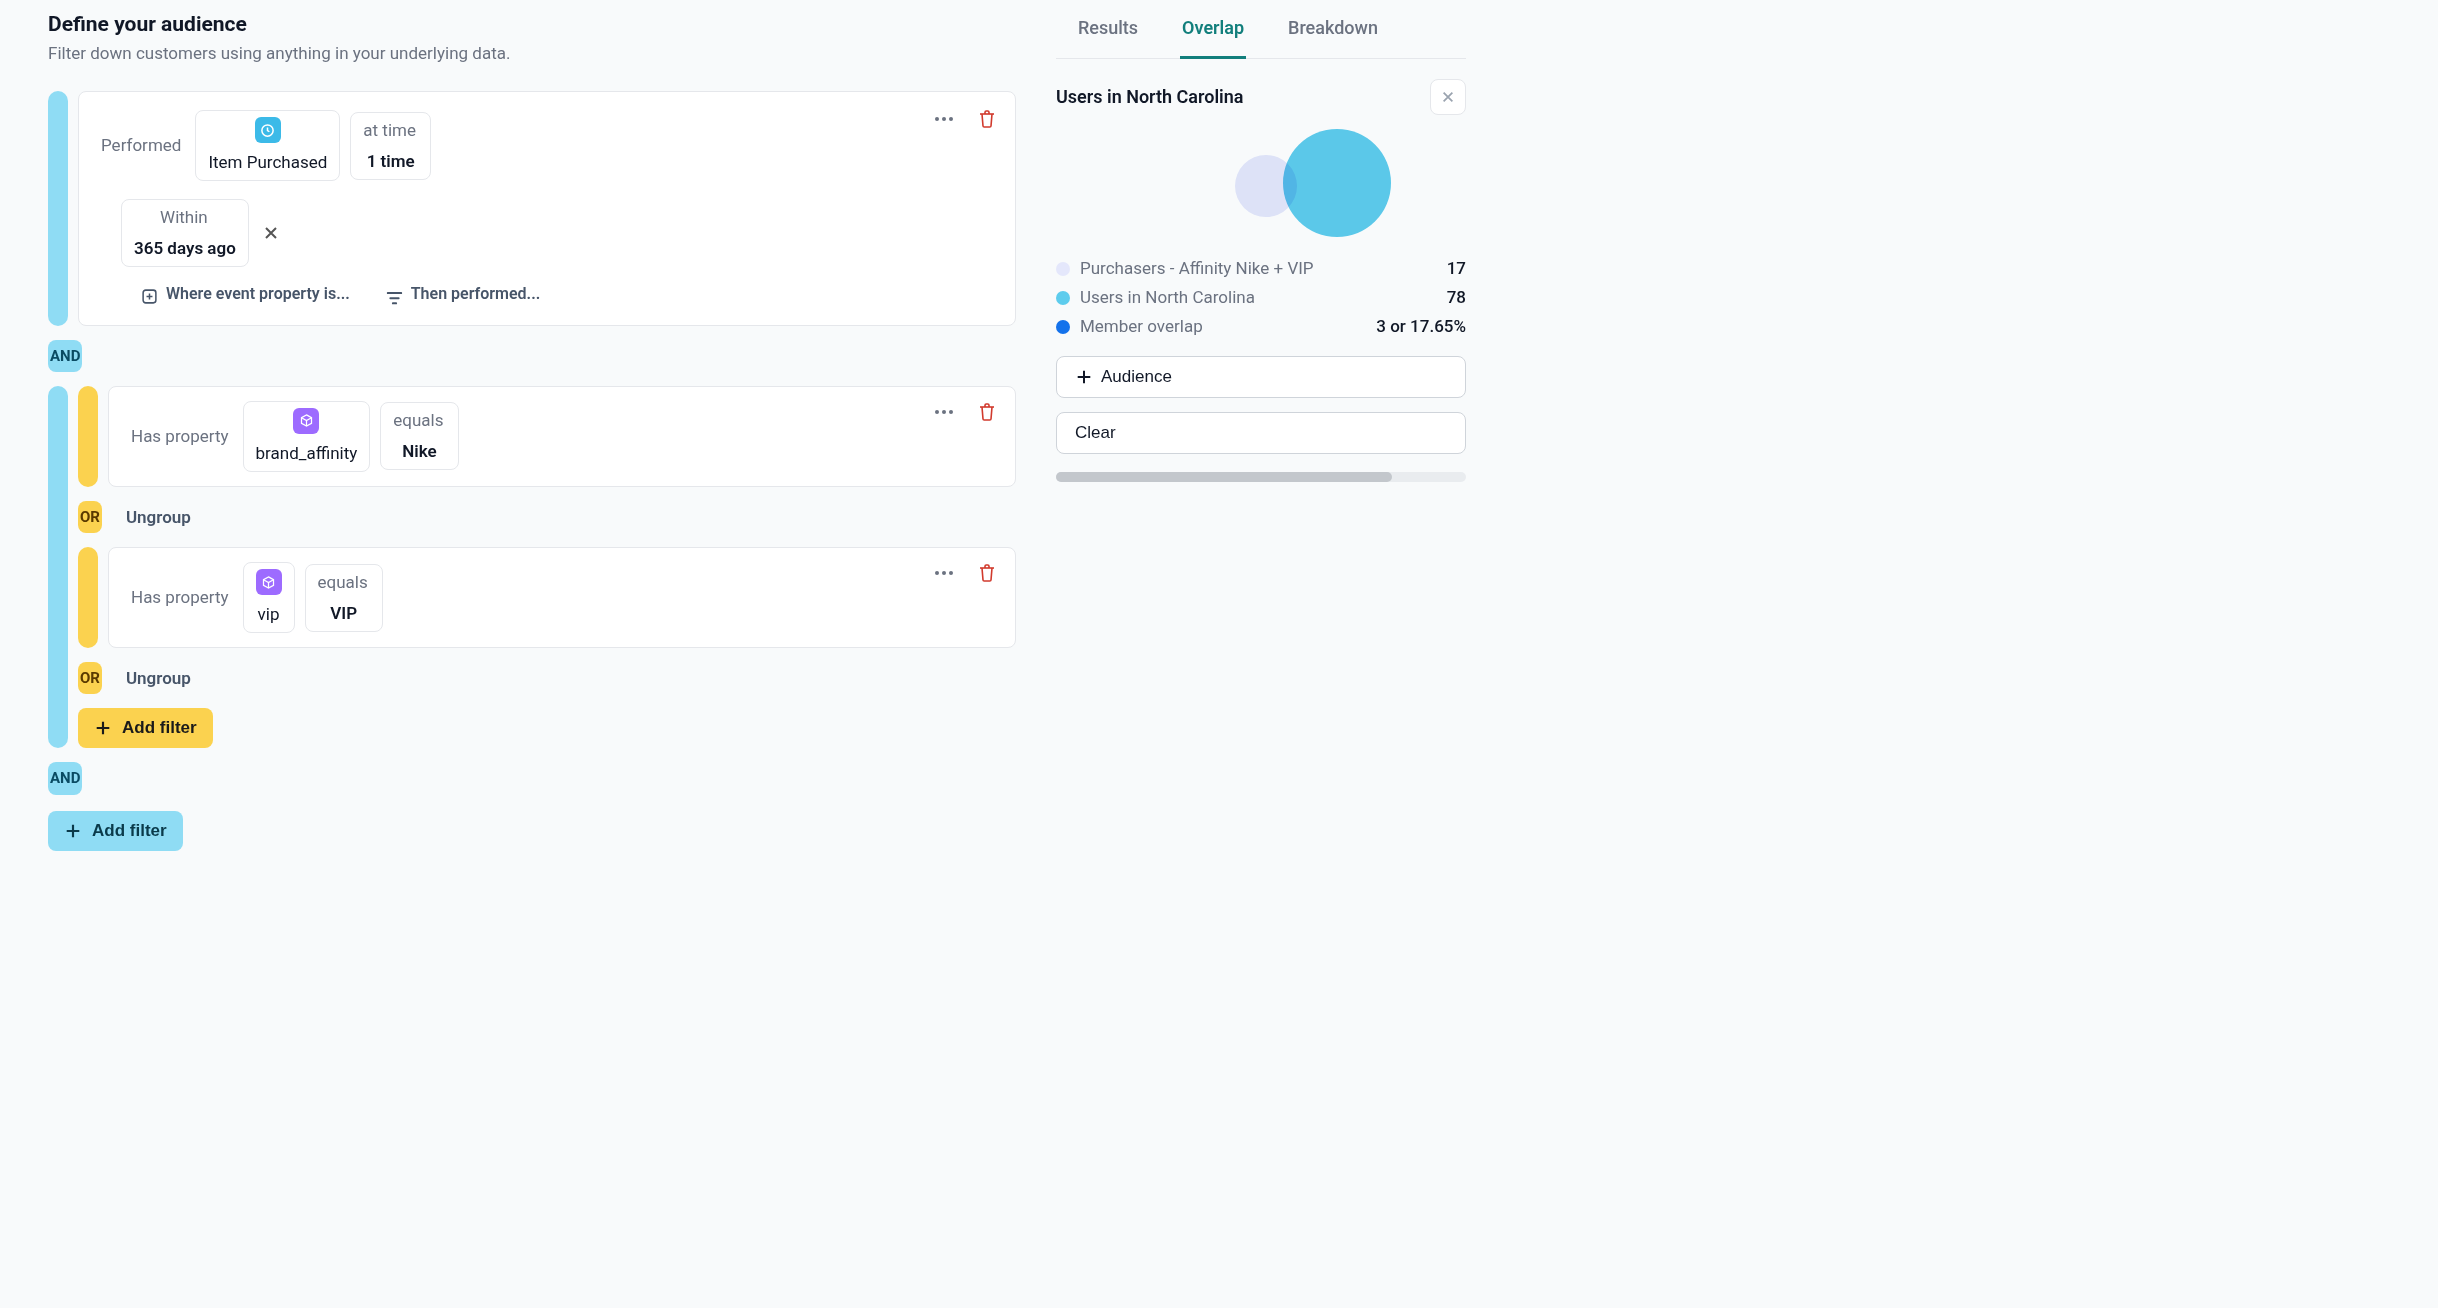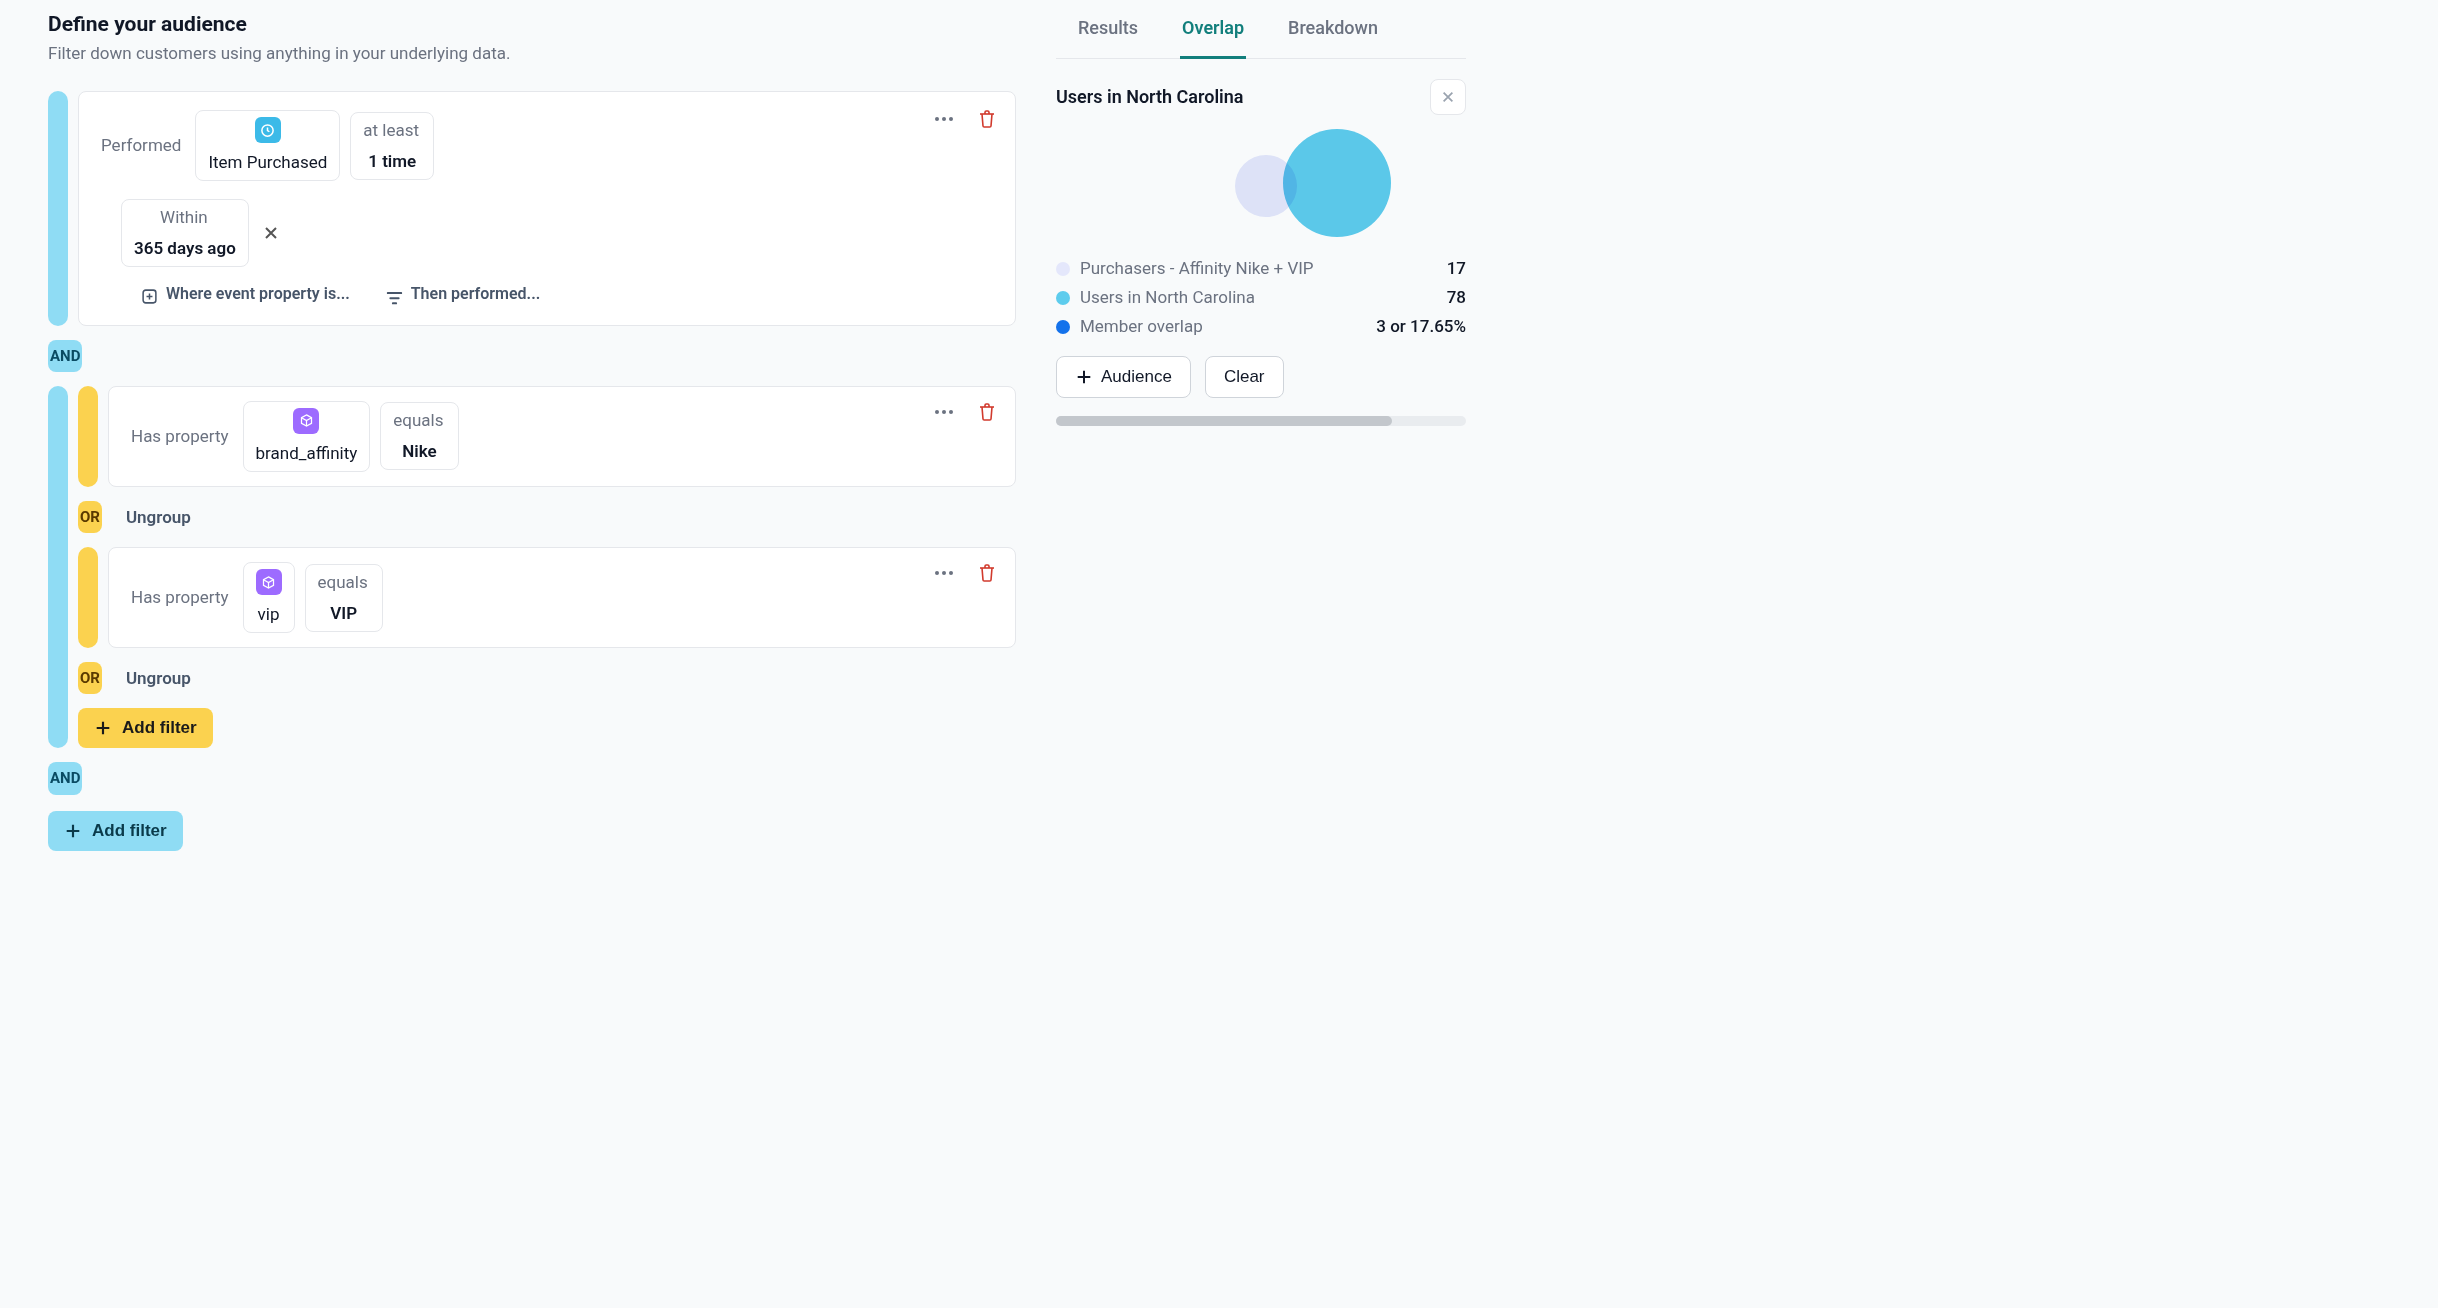--- a/index.html
+++ b/index.html
@@ -163,21 +163,21 @@
 
   .legend{display:flex;flex-direction:column;gap:6px;margin-bottom:18px;}
   .legend-row{display:flex;align-items:center;gap:10px;font-size:17px;}
   .dot{width:14px;height:14px;border-radius:50%;flex:0 0 14px;}
   .dot.lav{background:var(--lavender);}
   .dot.sky{background:var(--sky-strong);}
   .dot.blue{background:var(--blue);}
   .legend-label{color:var(--text-muted);flex:1 1 auto;}
   .legend-val{color:var(--text);font-weight:500;white-space:nowrap;margin-left:6px;}
 
-  .panel-actions{display:flex;gap:14px;margin-bottom:18px;}
+  .panel-actions{display:flex;gap:14px;margin-bottom:18px;flex-direction:column;}
   .btn{
     border:1px solid #cfd4da;background:#fff;border-radius:8px;
     padding:10px 18px;font-size:17px;font-weight:500;cursor:pointer;
     display:inline-flex;align-items:center;gap:8px;color:var(--text);
   }
 
   .fake-scroll{
     height:10px;background:#e9ecef;border-radius:5px;position:relative;
   }
   .fake-scroll::after{
@@ -224,21 +224,21 @@
             <span class="pill">
               <span class="icon-chip cyan">
                 <svg width="15" height="15" viewBox="0 0 24 24" fill="none" stroke="#fff" stroke-width="2.4">
                     <circle cx="12" cy="12" r="9"></circle>
                     <path d="M12 7v5l3 2"></path>
                   </svg>
               </span>
               <span>Item Purchased</span>
             </span>
             <span class="pill">
-              <span class="prefix">at least</span>
+              <span class="prefix">at time</span>
               <span class="strong">1 time</span>
             </span>
           </div>
 
           <div class="card-row" style="margin-top:18px;">
             <span class="pill" style="margin-left:20px;">
               <span class="prefix">Within</span>
               <span class="strong">365 days ago</span>
             </span>
             <button class="icon-btn" style="color:#555;" aria-label="remove">

